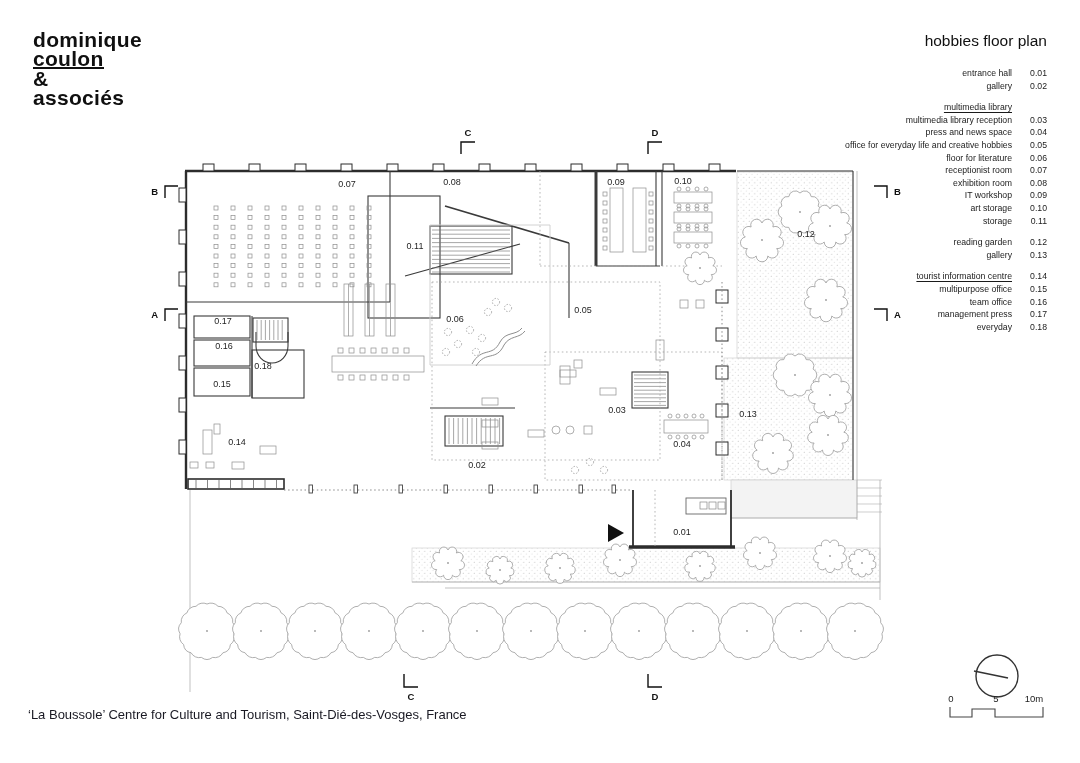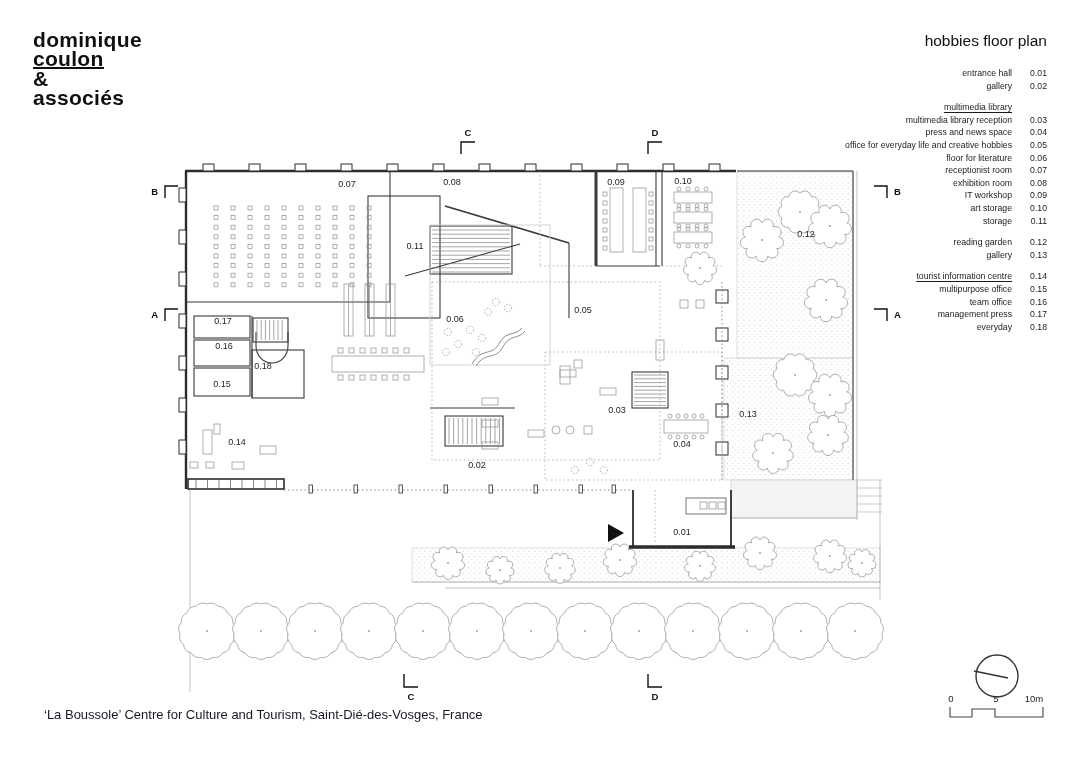--- a/index.html
+++ b/index.html
@@ -8,21 +8,21 @@
   .logo{position:absolute;left:33px;top:30px;font-weight:bold;font-size:21px;
         line-height:19px;letter-spacing:.3px;color:#101010;}
   .logo .u{border-bottom:2.2px solid #101010;display:inline-block;line-height:16px;}
   .sheet-title{position:absolute;top:32px;right:33px;font-size:15.5px;color:#101010;}
   .legend{position:absolute;top:67px;right:33px;font-size:8.7px;line-height:12.6px;color:#1b1b1b;margin-left:40px;}
   .legend .row{display:flex;justify-content:flex-end;white-space:nowrap;}
   .legend .lab{text-align:right;}
   .legend .num{width:26px;text-align:right;margin-left:9px;}
   .legend .gap{height:9px;}
   .legend .head .lab{text-decoration:underline;text-underline-offset:2px;}
-  .caption{position:absolute;left:44px;top:707px;font-size:13px;color:#191923;}
+  .caption{position:absolute;left:28px;top:707px;font-size:13px;color:#191923;}
   svg text{font-family:"Liberation Sans",sans-serif;}
   .planwrap{position:absolute;left:0;top:0;}
 </style>
 </head>
 <body>
 
 <div class="logo">
   <div>dominique</div>
   <div><span class="u">coulon</span></div>
   <div>&amp;</div>

